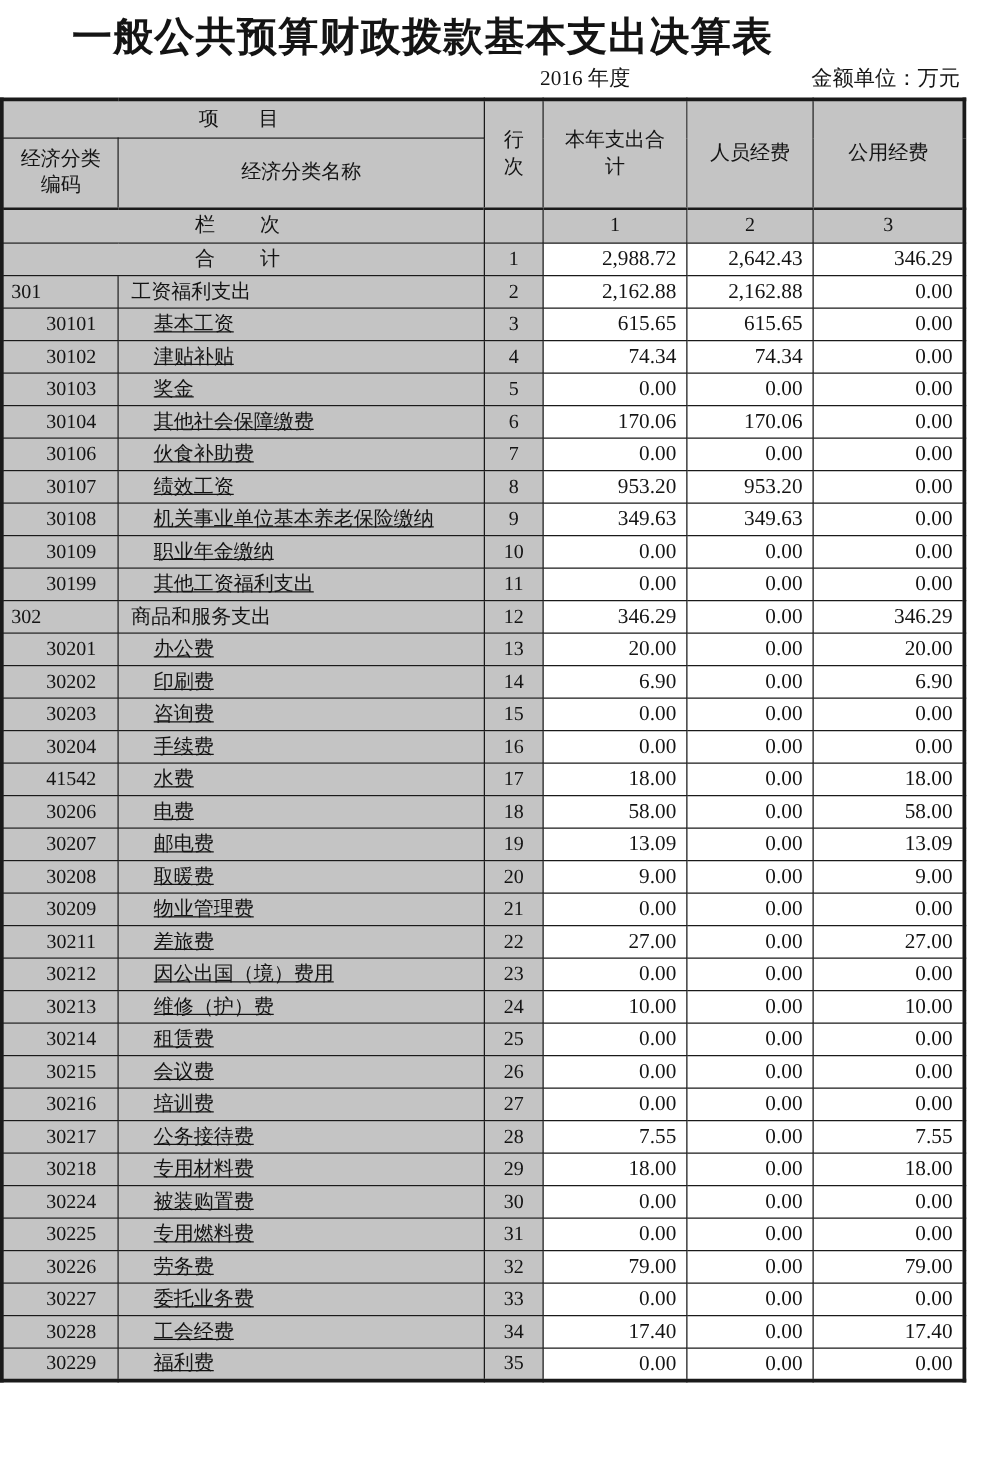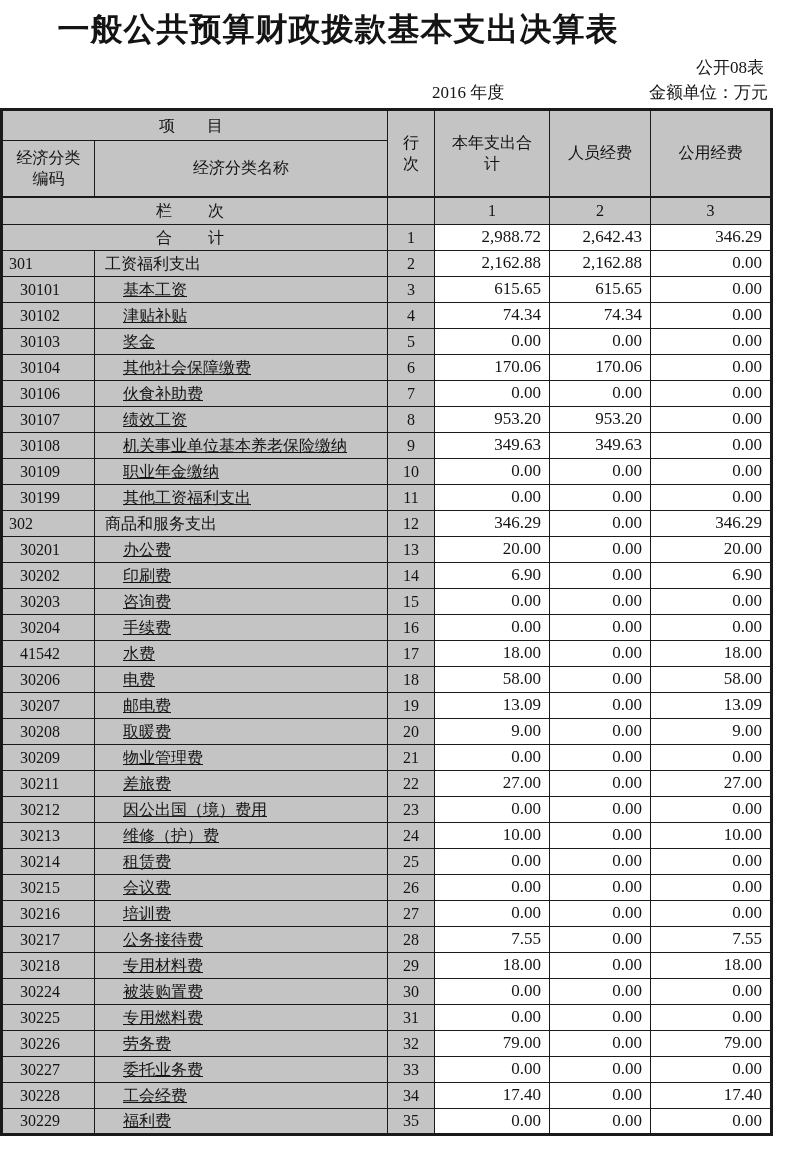--- a/index.html
+++ b/index.html
@@ -63,42 +63,41 @@
 
   th.hdr { text-align: center; }
   th.hdr-bb { border-bottom: 2px solid #1a1a1a; }
   th.h-project { letter-spacing: 8px; }
   th.h-code { padding: 0 12px; }
   th.h-line { padding: 0 13px; }
   th.h-total { padding: 0 10px; }
 
   td.c-span { text-align: center; letter-spacing: 10px; }
   td.c-code { text-align: left; padding-left: 6px; }
-  td.c-code.child { padding-left: 17px; }
+  td.c-code.child { padding-left: 17px; text-align: center; }
   td.c-name { text-align: left; padding-left: 10px; }
   td.c-name.child { padding-left: 28px; text-decoration: underline; }
   td.c-line { text-align: center; }
   td.c-idx  { text-align: center; }
   td.c-money {
     background: #ffffff;
     text-align: right;
     padding-right: 8px;
     font-size: 17px;
   }
   .bold { font-weight: bold; }
 </style>
 </head>
 <body>
 
 <div class="page">
 
   <div class="title">一般公共预算财政拨款基本支出决算表</div>
 
   <div class="band">
-    <div class="form-code">公开08表</div>
     <div class="meta-row">
       <span class="meta-year">2016 年度</span>
       <span class="meta-right">金额单位：万元</span>
     </div>
   </div>
 
   <table class="report">
     <colgroup>
       <col style="width:93px">
       <col style="width:293px">

